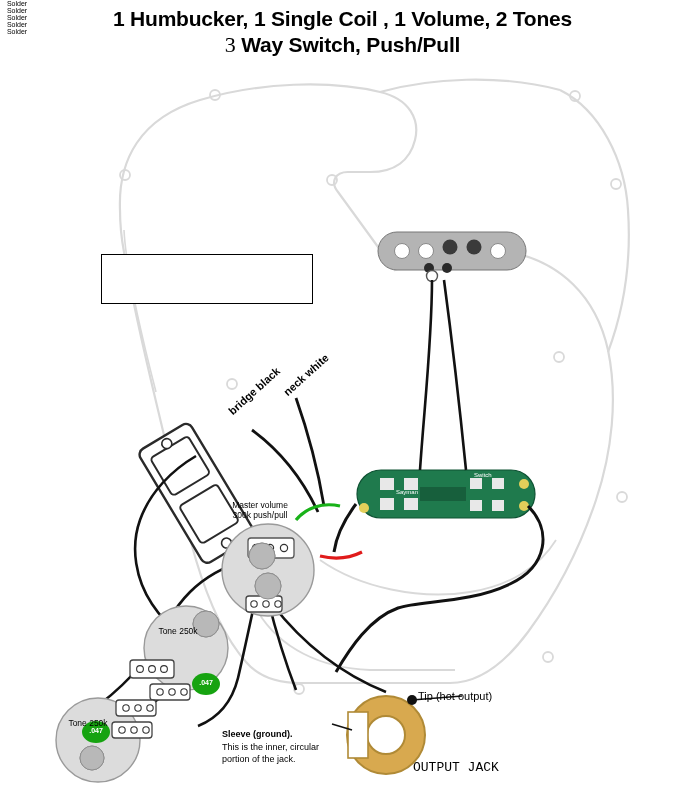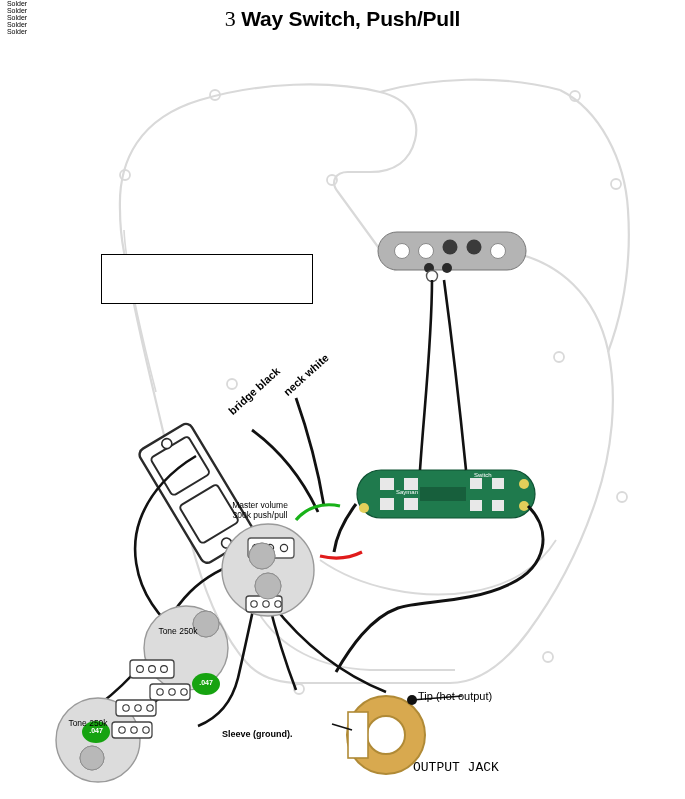--- a/index.html
+++ b/index.html
@@ -132,20 +132,21 @@
     font-size: 6px;
     color: #ffffff;
   }
 </style>
 </head>
 <body>
 
 <div id="page">
 
   <div class="title-block">
+    <div class="title-line1">1 Humbucker, 1 Single Coil , 1 Volume, 2 Tones</div>
     <div class="title-line2"><span class="serif-num">3</span><span> Way Switch, Push/Pull</span></div>
   </div>
 
   <svg class="diagram" viewBox="0 0 685 799">
 
     <g>
       <path d="M120 210
                C118 160, 140 118, 200 100
                C260 82, 330 80, 380 92
                C410 99, 420 120, 415 140
@@ -325,15 +326,16 @@
   <div class="lbl-solder" style="left:245px; top:552px; width:34px;">Solder</div>
   <div class="lbl-solder" style="left:251px; top:582px; width:34px;">Solder</div>
   <div class="lbl-solder" style="left:189px; top:620px; width:34px;">Solder</div>
   <div class="lbl-solder" style="left:75px; top:754px; width:34px;">Solder</div>
 
   <div class="switch-lbl" style="left:396px; top:489px;">Sayman</div>
   <div class="switch-lbl" style="left:474px; top:472px;">Switch</div>
 
   <div class="jack-label" style="left:418px; top:690px;">Tip (hot output)</div>
   <div class="jack-note" style="left:222px; top:729px; width:124px; font-weight:bold;">Sleeve (ground).</div>
+  <div class="jack-note" style="left:222px; top:742px; width:124px;">This is the inner, circular portion of the jack.</div>
   <div class="output-jack-label" style="left:413px; top:760px;">OUTPUT JACK</div>
 
 </div>
 
 </body></html>

